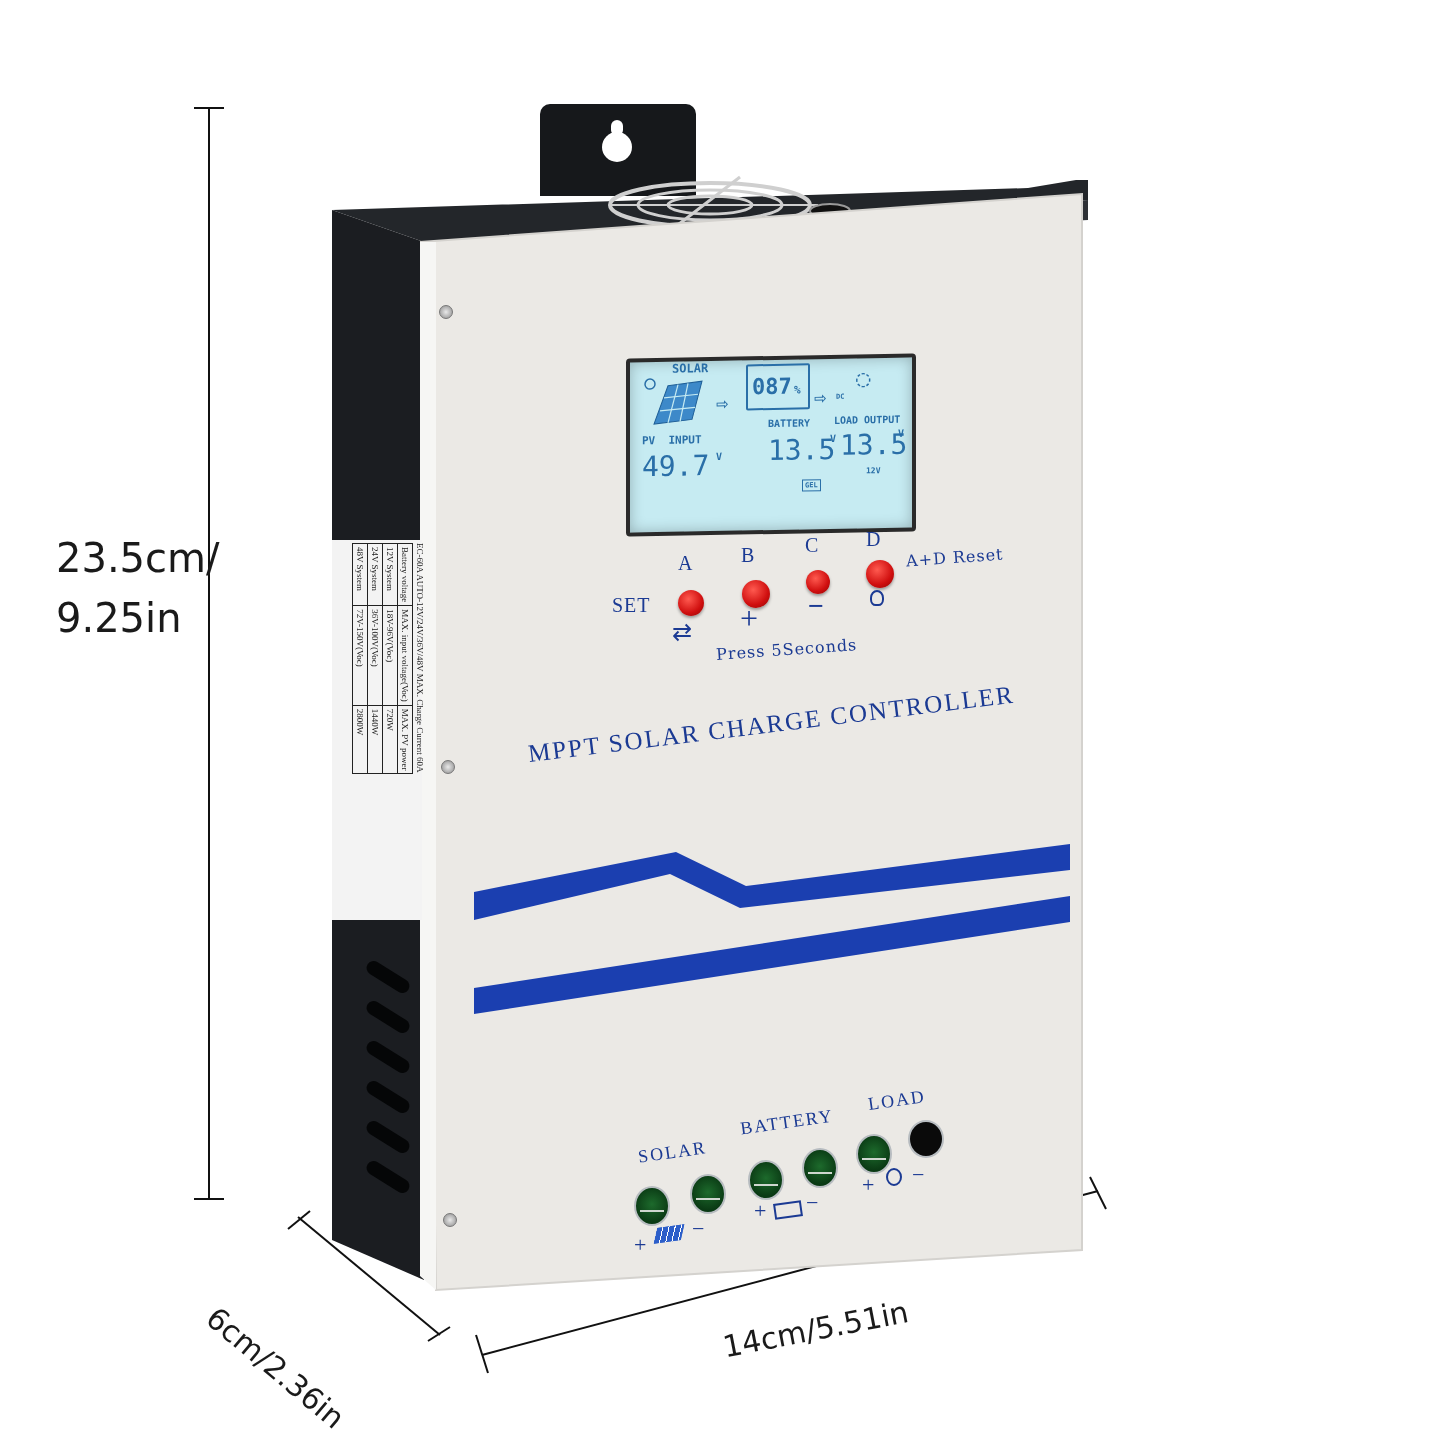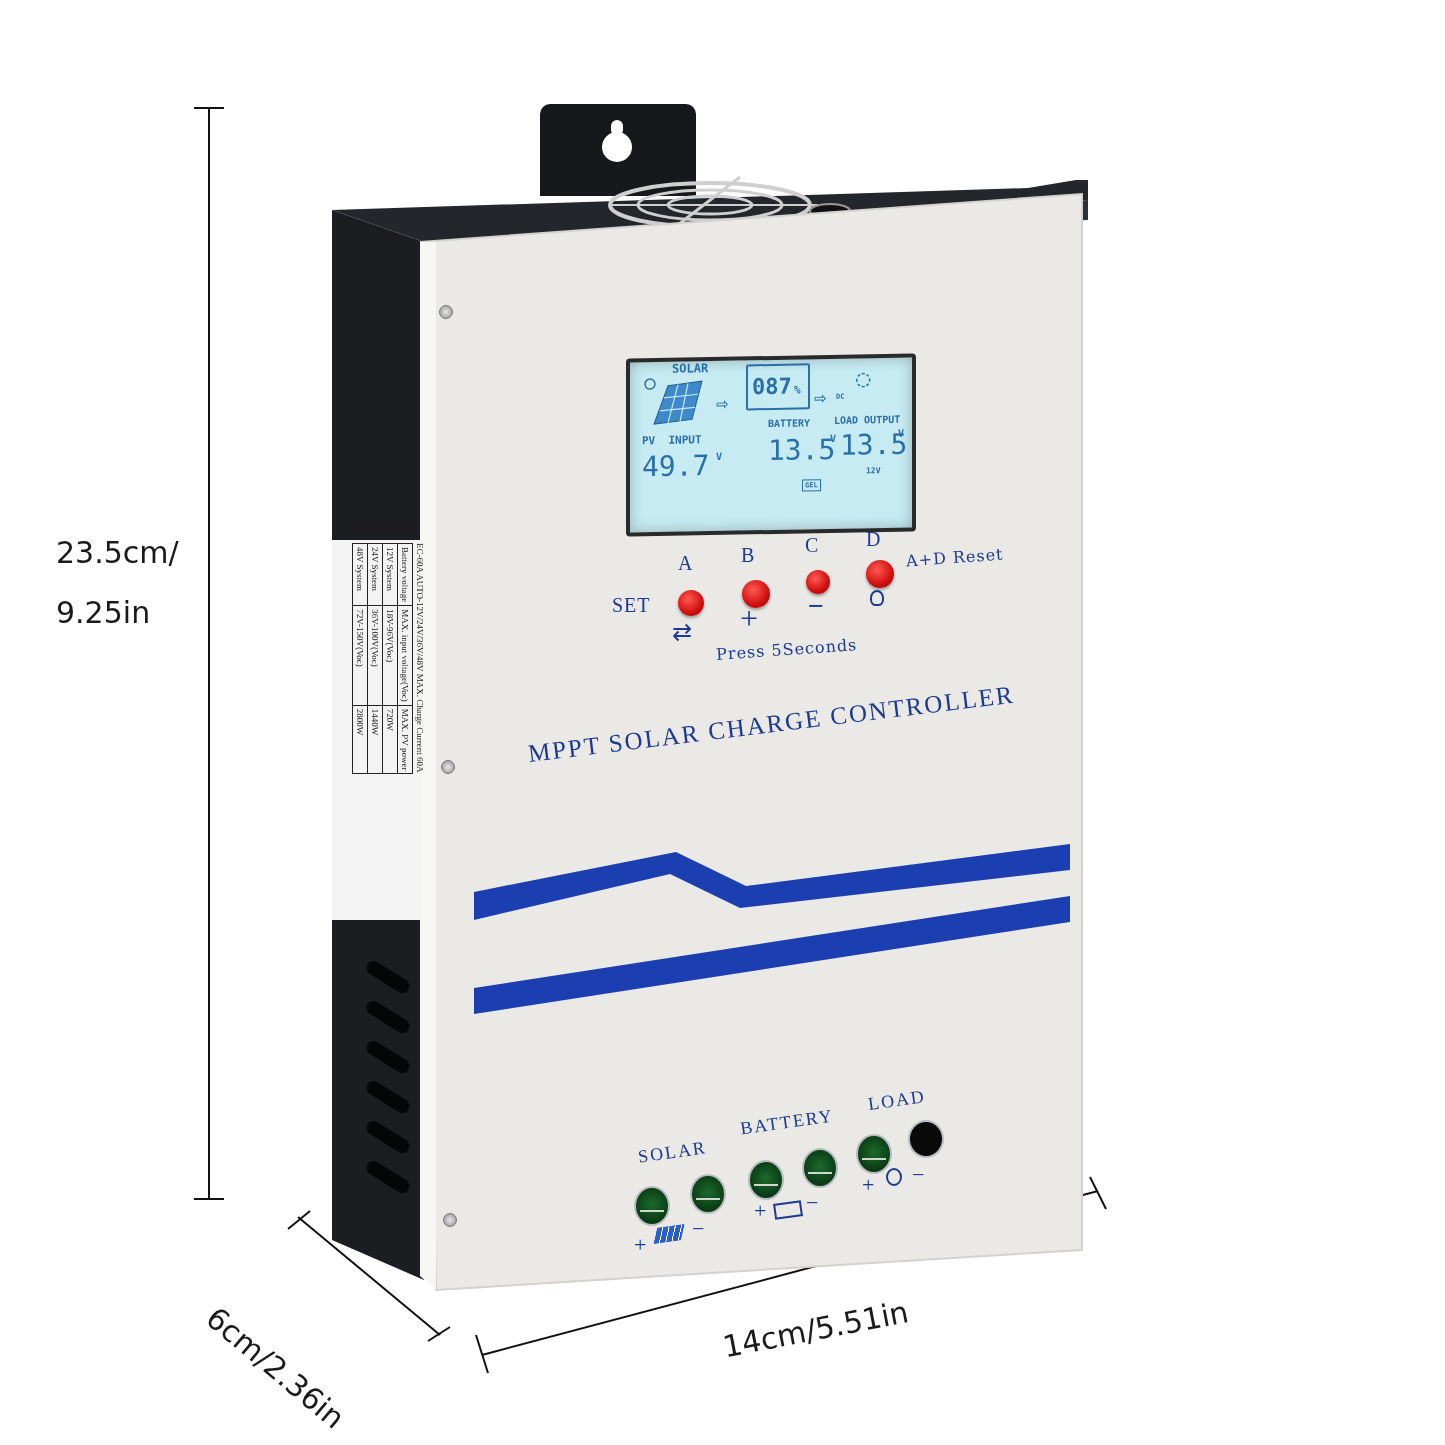--- a/index.html
+++ b/index.html
@@ -1,18 +1,18 @@
 <!DOCTYPE html>
 <html><head>
 <meta charset="utf-8">
 <style>
   html,body{margin:0;padding:0;background:#ffffff;}
   body{width:1445px;height:1445px;position:relative;overflow:hidden;font-family:"Liberation Serif",serif;}
   .abs{position:absolute;}
-  .dim-text{font-family:"DejaVu Sans","Liberation Sans",sans-serif;color:#1a1a1a;font-size:30px;}
+  .dim-text{font-family:"DejaVu Sans","Liberation Sans",sans-serif;color:#1a1a1a;font-size:40px;}
   .line{position:absolute;background:#111;}
   .blue-text{color:#1b3a93;font-family:"Liberation Serif",serif;}
   .lcd{position:absolute;left:626px;top:356px;width:282px;height:170px;background:#c6ebf2;border:4px solid #2a2a2a;border-radius:4px;transform:skewY(-1deg);box-shadow:inset 0 0 14px rgba(0,0,0,.25);}
   .lcd-txt{position:absolute;color:#2a6fa8;font-family:"DejaVu Sans Mono","Liberation Mono",monospace;font-weight:bold;}
   .btn-red{position:absolute;width:26px;height:26px;border-radius:50%;background:radial-gradient(circle at 40% 35%,#ff5a50,#d00f0f 60%,#8c0505);box-shadow:0 2px 3px rgba(0,0,0,.35);}
   .term{position:absolute;width:32px;height:36px;border-radius:50%;background:radial-gradient(circle at 50% 45%,#1d6a2c,#0a3a14 70%);border:2px solid #b7bcc0;}
   .term::after{content:"";position:absolute;left:4px;right:4px;top:22px;height:2px;background:#cfd6cf;}
   .screw{position:absolute;width:12px;height:12px;border-radius:50%;background:radial-gradient(circle,#e9e9e9,#8c8c8c);border:1px solid #777;}
   .label-table{position:absolute;border-collapse:collapse;font-size:9px;color:#222;font-family:"Liberation Serif",serif;}
   .label-table td{border:1px solid #222;padding:2px 3px;white-space:nowrap;}

